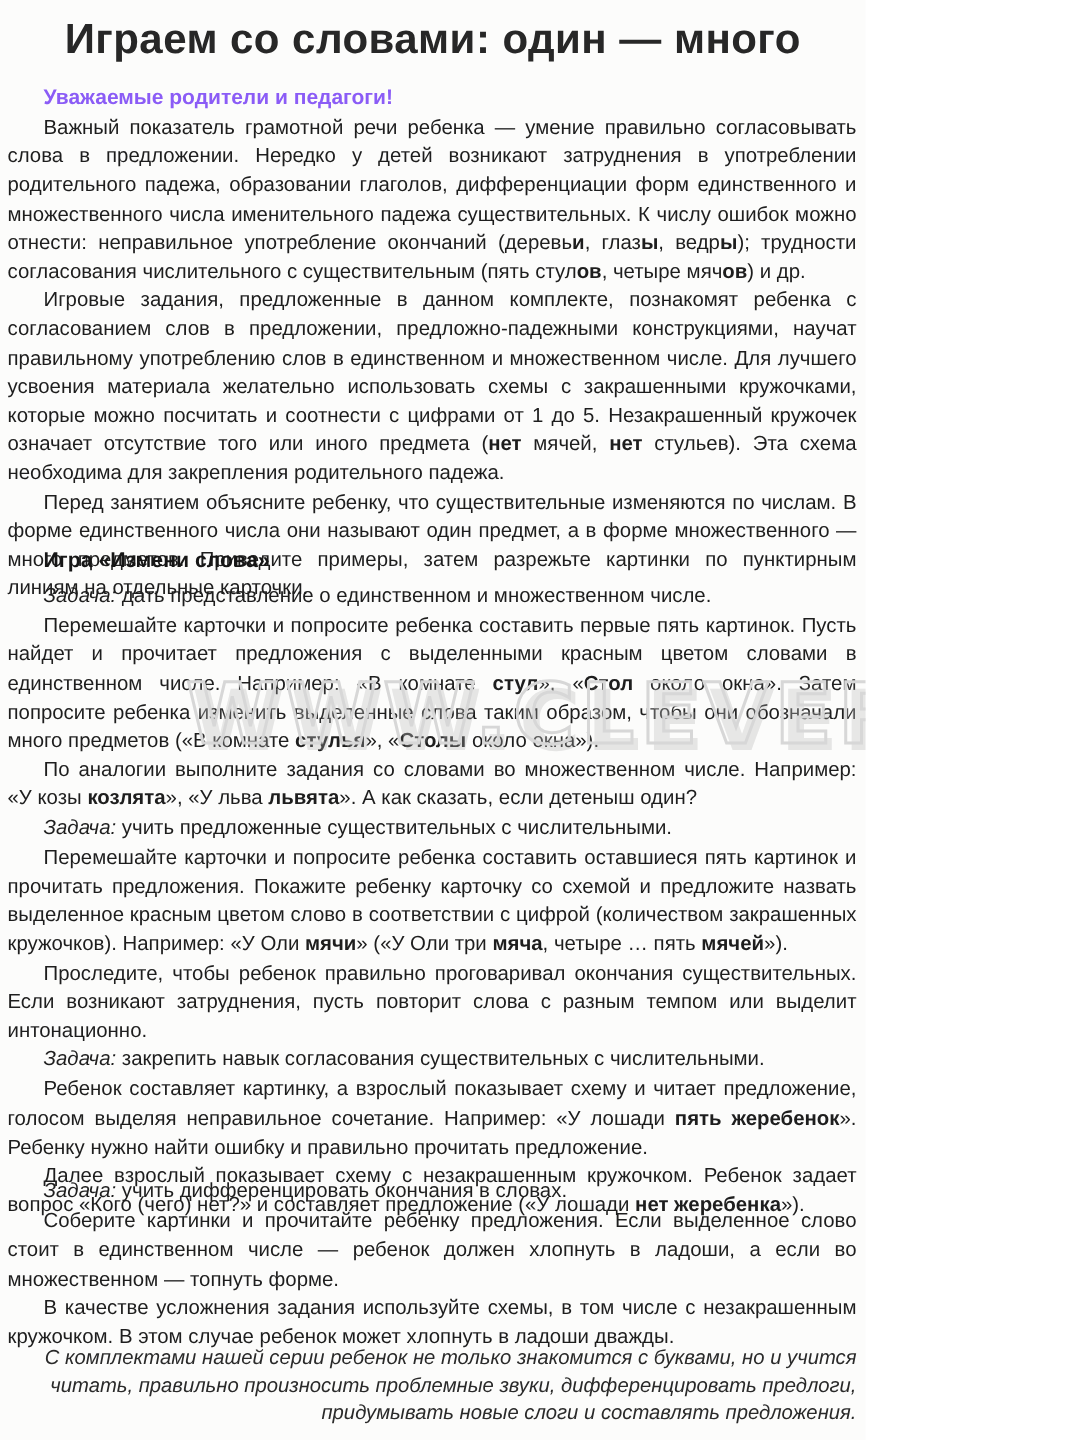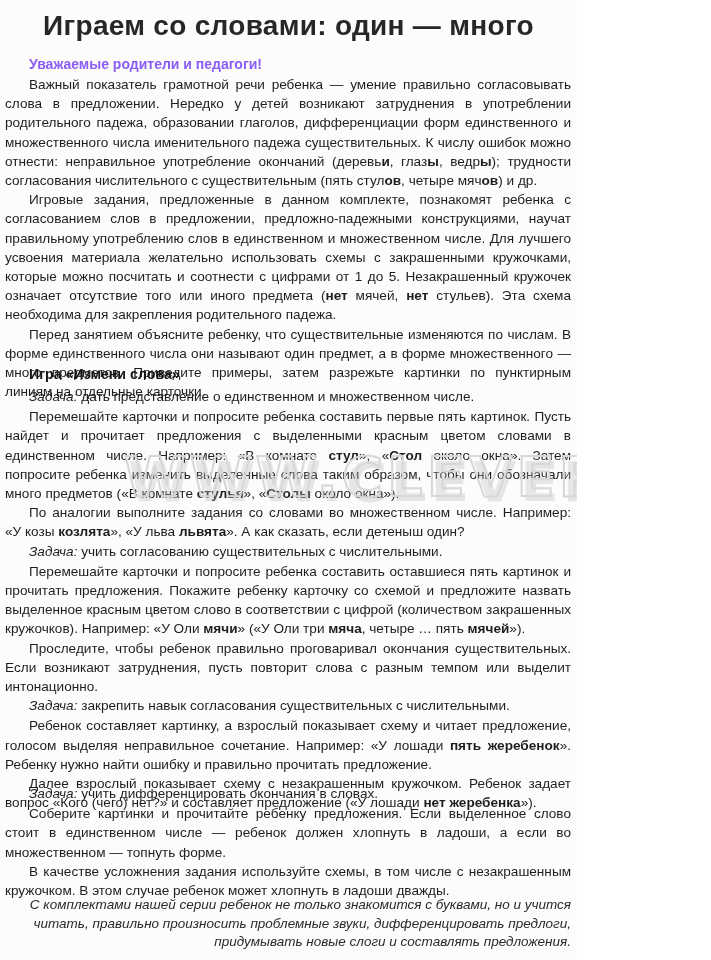--- a/index.html
+++ b/index.html
@@ -92,21 +92,21 @@
   <div class="block games-block">
 
     <section>
       <h3 class="game-heading first">Игра «Измени слова»</h3>
       <p class="task-p"><span class="task-label">Задача:</span><span> дать представление о единственном и множественном числе.</span></p>
       <p class="body-p"><span>Перемешайте карточки и попросите ребенка составить первые пять картинок. Пусть найдет и прочитает предложения с выделенными красным цветом словами в единственном числе. Например: «В комнате </span><span class="b">стул</span><span>», «</span><span class="b">Стол</span><span> около окна». Затем попросите ребенка изменить выделенные слова таким образом, чтобы они обозначали много предметов («В комнате </span><span class="b">стулья</span><span>», «</span><span class="b">Столы</span><span> около окна»).</span></p>
       <p class="body-p"><span>По аналогии выполните задания со словами во множественном числе. Например: «У козы </span><span class="b">козлята</span><span>», «У льва </span><span class="b">львята</span><span>». А как сказать, если детеныш один?</span></p>
     </section>
 
     <section>
-      <p class="task-p"><span class="task-label">Задача:</span><span> учить согласованию существительных с числительными.</span></p>
+      <p class="task-p"><span class="task-label">Задача:</span><span> учить предложенные существительных с числительными.</span></p>
       <p class="body-p"><span>Перемешайте карточки и попросите ребенка составить оставшиеся пять картинок и прочитать предложения. Покажите ребенку карточку со схемой и предложите назвать выделенное красным цветом слово в соответствии с цифрой (количеством закрашенных кружочков). Например: «У Оли </span><span class="b">мячи</span><span>» («У Оли три </span><span class="b">мяча</span><span>, четыре … пять </span><span class="b">мячей</span><span>»).</span></p>
       <p class="body-p"><span>Проследите, чтобы ребенок правильно проговаривал окончания существительных. Если возникают затруднения, пусть повторит слова с разным темпом или выделит интонационно.</span></p>
     </section>
 
     <section>
       <p class="task-p"><span class="task-label">Задача:</span><span> закрепить навык согласования существительных с числительными.</span></p>
       <p class="body-p"><span>Ребенок составляет картинку, а взрослый показывает схему и читает предложение, голосом выделяя неправильное сочетание. Например: «У лошади </span><span class="b">пять жеребенок</span><span>». Ребенку нужно найти ошибку и правильно прочитать предложение.</span></p>
       <p class="body-p"><span>Далее взрослый показывает схему с незакрашенным кружочком. Ребенок задает вопрос «Кого (чего) нет?» и составляет предложение («У лошади </span><span class="b">нет жеребенка</span><span>»).</span></p>
     </section>
 

